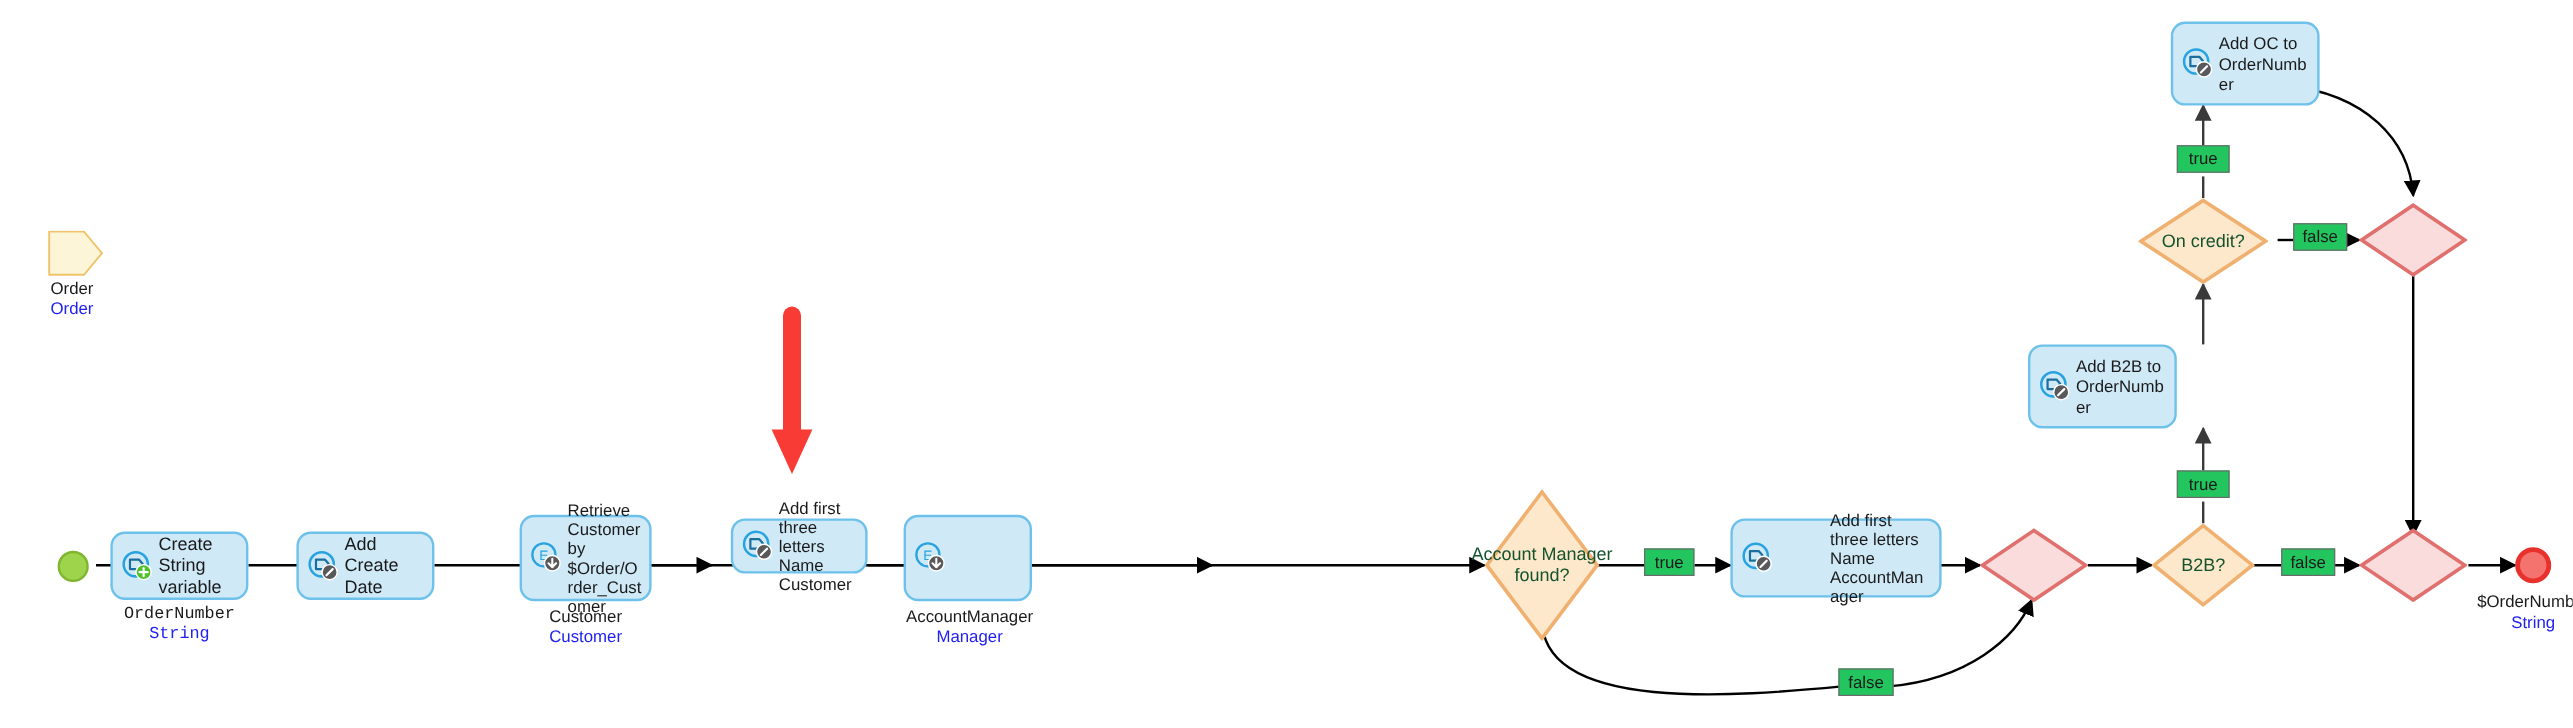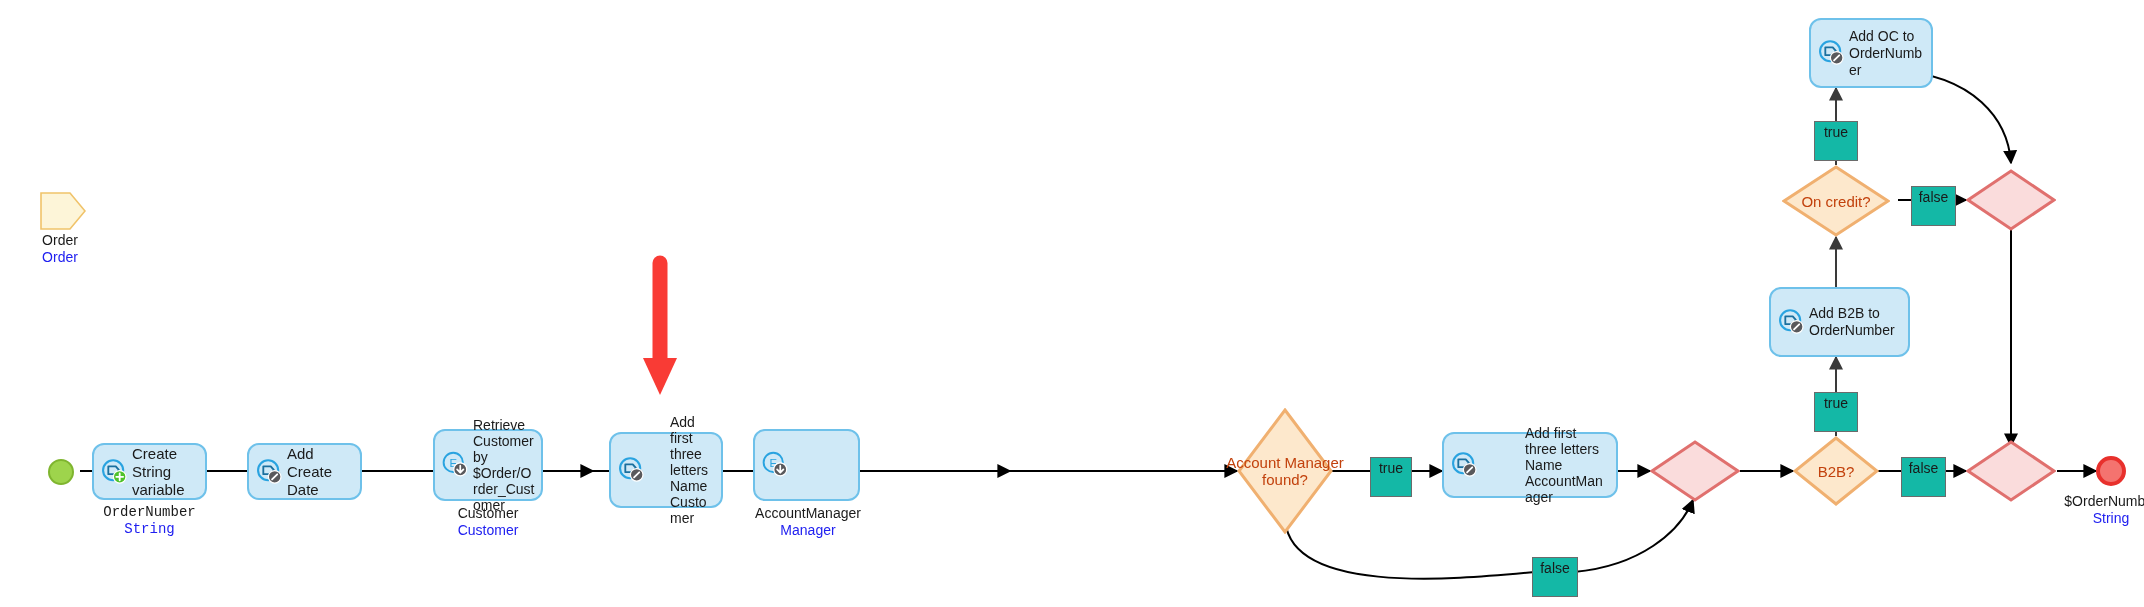--- a/index.html
+++ b/index.html
@@ -68,21 +68,21 @@
   }
   .dia-label {
     position: absolute;
     left: 0; top: 0;
     width: 100%; height: 100%;
     display: flex;
     align-items: center;
     justify-content: center;
     font-size: 15px;
     line-height: 17px;
-    color: #c2410c;
+    color: #14532d;
     text-align: center;
     pointer-events: none;
   }
 
   
   .start-event {
     border-radius: 50%;
     background: #9ed44c;
     border: 2px solid #7fb52f;
   }
@@ -106,26 +106,26 @@
     color: #1a1a1a;
     white-space: nowrap;
   }
   .caption .type {
     color: #2020f0;
   }
 
   
   .edge-label {
     position: absolute;
-    background: #14b8a6;
+    background: #22c55e;
     border: 1px solid #6b6b6b;
     font-size: 14px;
     line-height: 16px;
     color: #1a1a1a;
-    padding: 2px 5px 20px 5px;
+    padding: 2px 5px 3px 5px;
     text-align: center;
     box-sizing: border-box;
     white-space: nowrap;
   }
 
   
   .red-arrow {
     position: absolute;
     pointer-events: none;
   }
@@ -241,21 +241,21 @@
       <circle cx="22" cy="21" r="7.4" fill="#59595c" stroke="#ffffff" stroke-width="1.4"></circle>
       <path d="M 22 16.8 L 22 24.4 M 18.4 21 L 22 24.8 L 25.6 21" stroke="#ffffff" stroke-width="2" fill="none" stroke-linecap="round" stroke-linejoin="round"></path>
     </svg>
     <span class="act-label" style="font-size:14px; line-height:16px;">Retrieve Customer by $Order/Order_Customer</span>
   </div>
   <div class="caption" style="left:418px; top:505px; width:140px;">
     <div>Customer</div>
     <div class="type">Customer</div>
   </div>
 
-  <div class="node activity" style="left:609px; top:432px; width:114px; height:76px;gap:21px;">
+  <div class="node activity" style="left:609px; top:432px; width:114px; height:46px;">
     <svg class="act-icon" viewBox="0 0 32 32" xmlns="http://www.w3.org/2000/svg">
       <circle cx="15" cy="14" r="11.5" fill="none" stroke="#29a3e0" stroke-width="2.4"></circle>
       <path d="M 9.5 9.5 L 18 9.5 L 21.5 13.5 L 18 18.5 L 9.5 18.5 Z" fill="#cfe9f7" stroke="#1a6f9e" stroke-width="2.1" stroke-linejoin="round"></path>
       <circle cx="22.5" cy="21.5" r="7.2" fill="#59595c" stroke="#ffffff" stroke-width="1.4"></circle>
       <path d="M 25.4 18.6 L 19.5 24.5" stroke="#ffffff" stroke-width="2.1" stroke-linecap="round"></path>
     </svg>
     <span class="act-label" style="font-size:14px; line-height:16px;">Add first three letters Name Customer</span>
   </div>
 
   <div class="node activity" style="left:753px; top:429px; width:107px; height:72px;">
@@ -306,21 +306,21 @@
       <path d="M 45 2 L 88 31 L 45 60 L 2 31 Z" fill="#fadcdc" stroke="#e0706e" stroke-width="3"></path>
     </svg>
   </div>
 
   <div class="node end-event" style="left:2096px; top:456px; width:30px; height:30px;"></div>
   <div class="caption" style="left:2031px; top:493px; width:160px;">
     <div>$OrderNumber</div>
     <div class="type">String</div>
   </div>
 
-  <div class="node activity" style="left:1769px; top:287px; width:141px; height:70px;">
+  <div class="node activity" style="left:1690px; top:287px; width:124px; height:70px;">
     <svg class="act-icon" viewBox="0 0 32 32" xmlns="http://www.w3.org/2000/svg">
       <circle cx="15" cy="14" r="11.5" fill="none" stroke="#29a3e0" stroke-width="2.4"></circle>
       <path d="M 9.5 9.5 L 18 9.5 L 21.5 13.5 L 18 18.5 L 9.5 18.5 Z" fill="#cfe9f7" stroke="#1a6f9e" stroke-width="2.1" stroke-linejoin="round"></path>
       <circle cx="22.5" cy="21.5" r="7.2" fill="#59595c" stroke="#ffffff" stroke-width="1.4"></circle>
       <path d="M 25.4 18.6 L 19.5 24.5" stroke="#ffffff" stroke-width="2.1" stroke-linecap="round"></path>
     </svg>
     <span class="act-label" style="font-size:14px; line-height:17px;">Add B2B to OrderNumber</span>
   </div>
 
   <div class="node decision" style="left:1782px; top:165px; width:108px; height:72px;">

